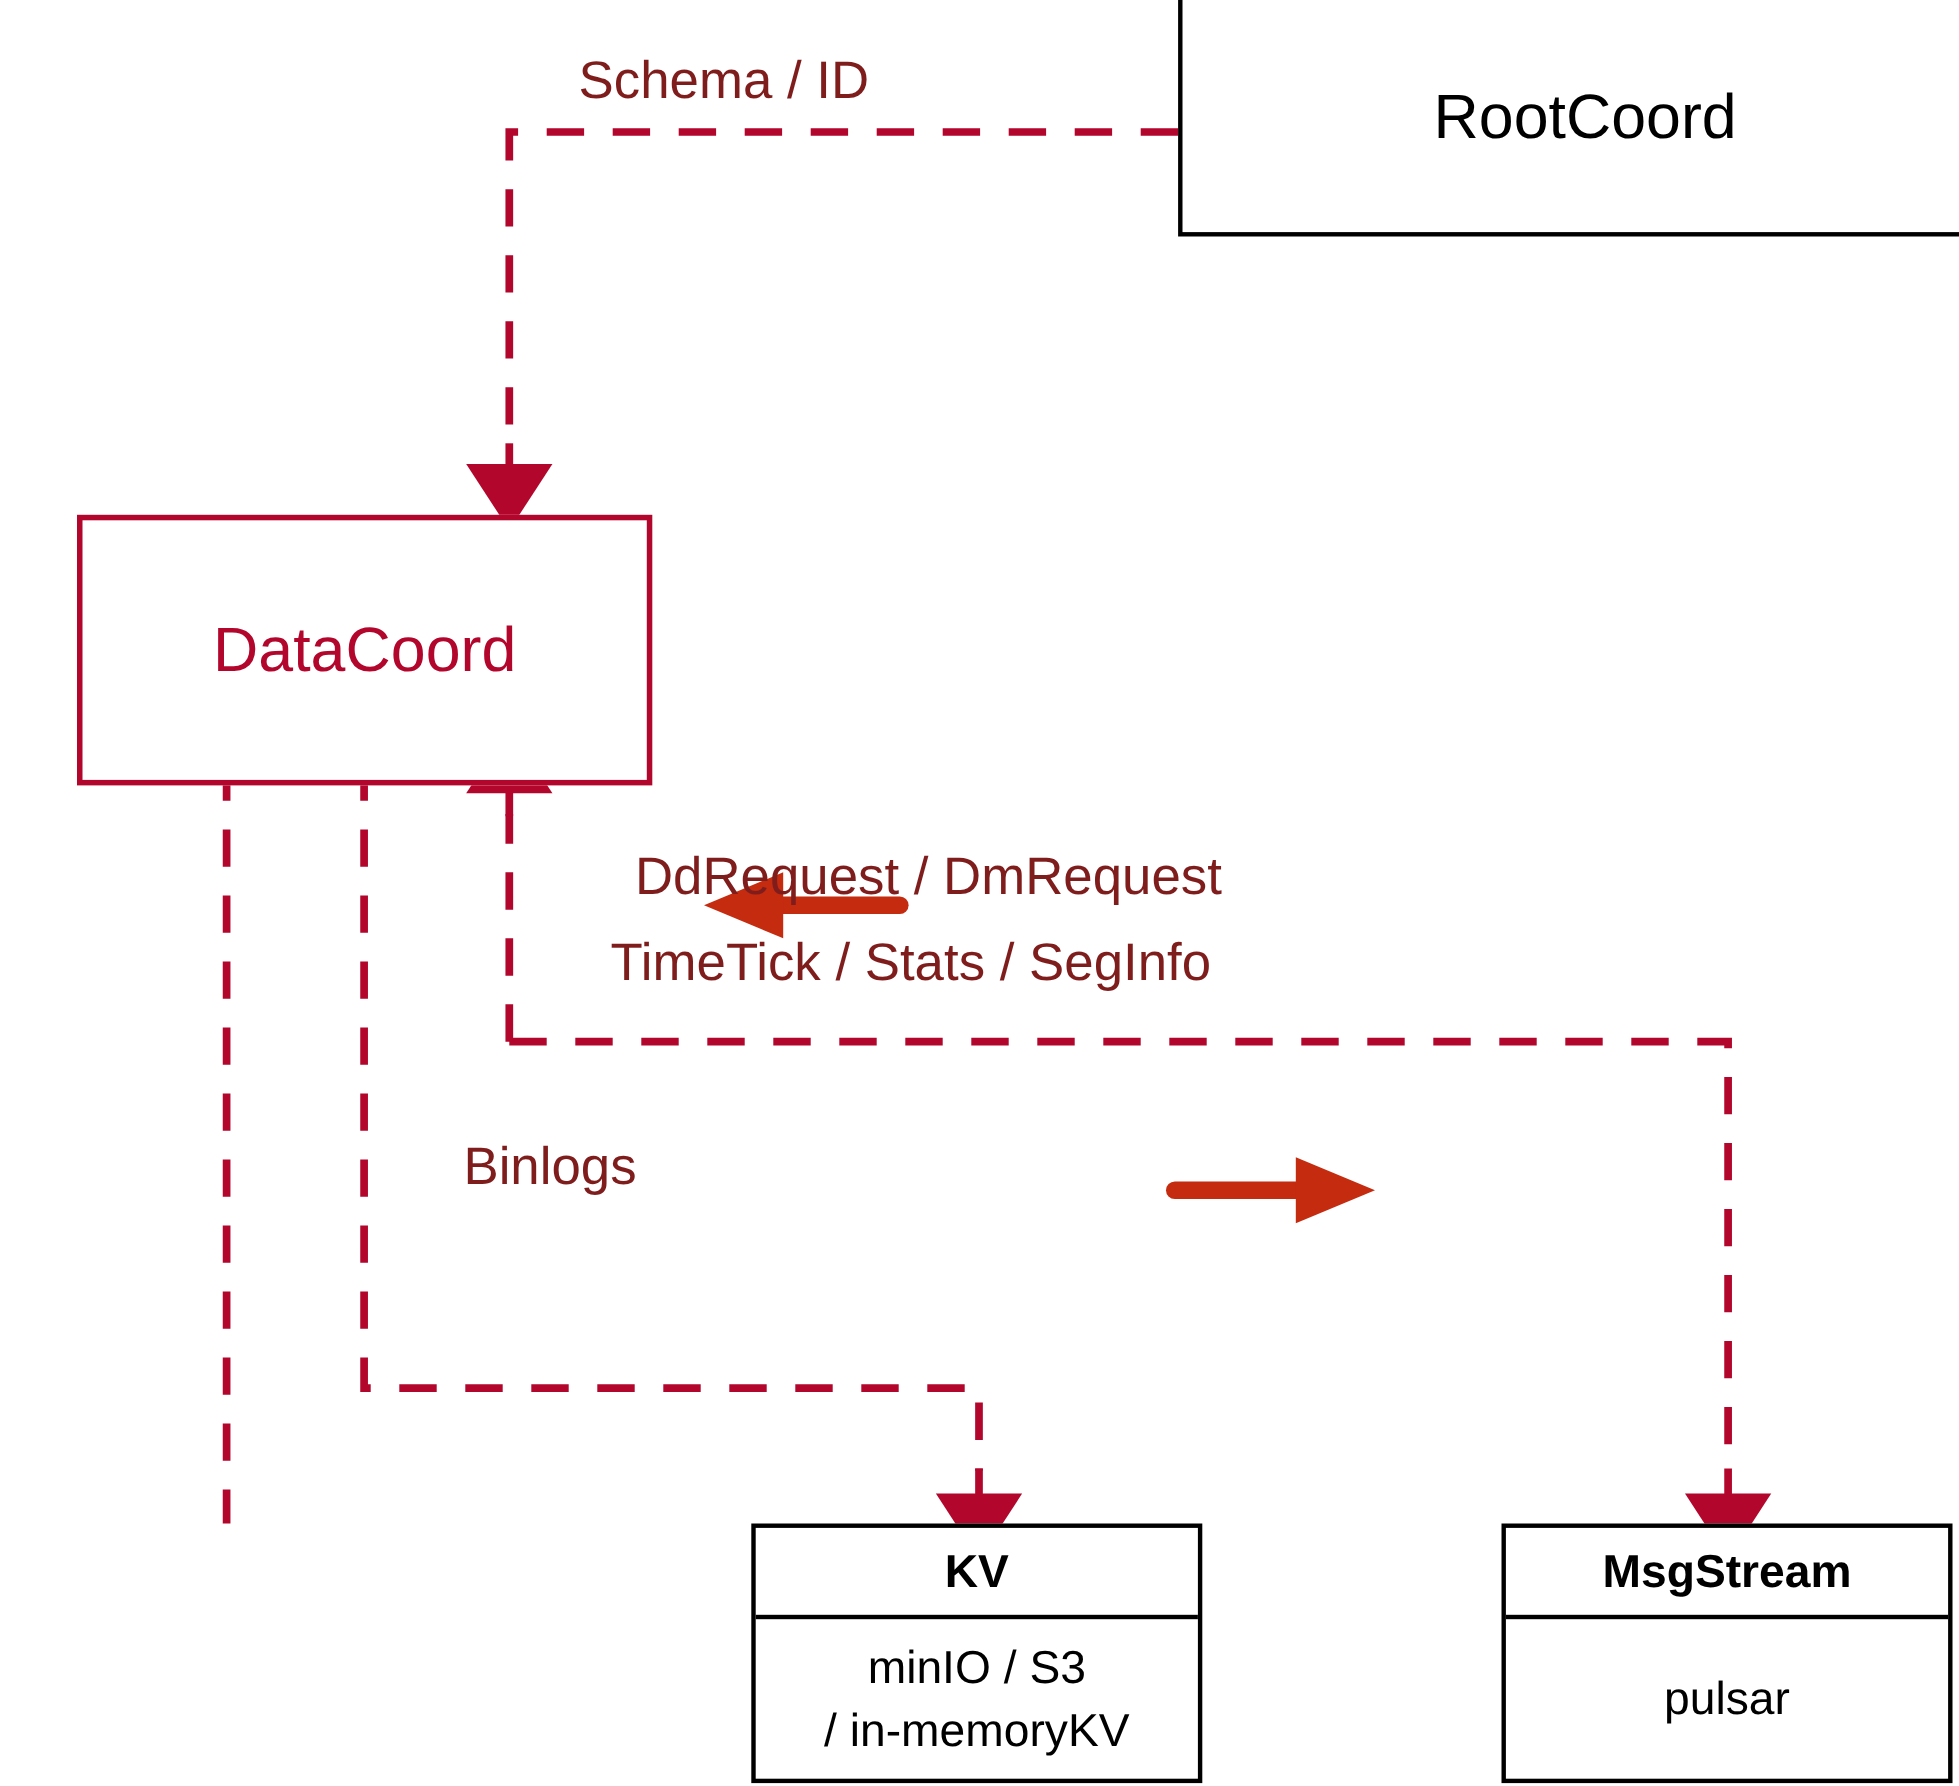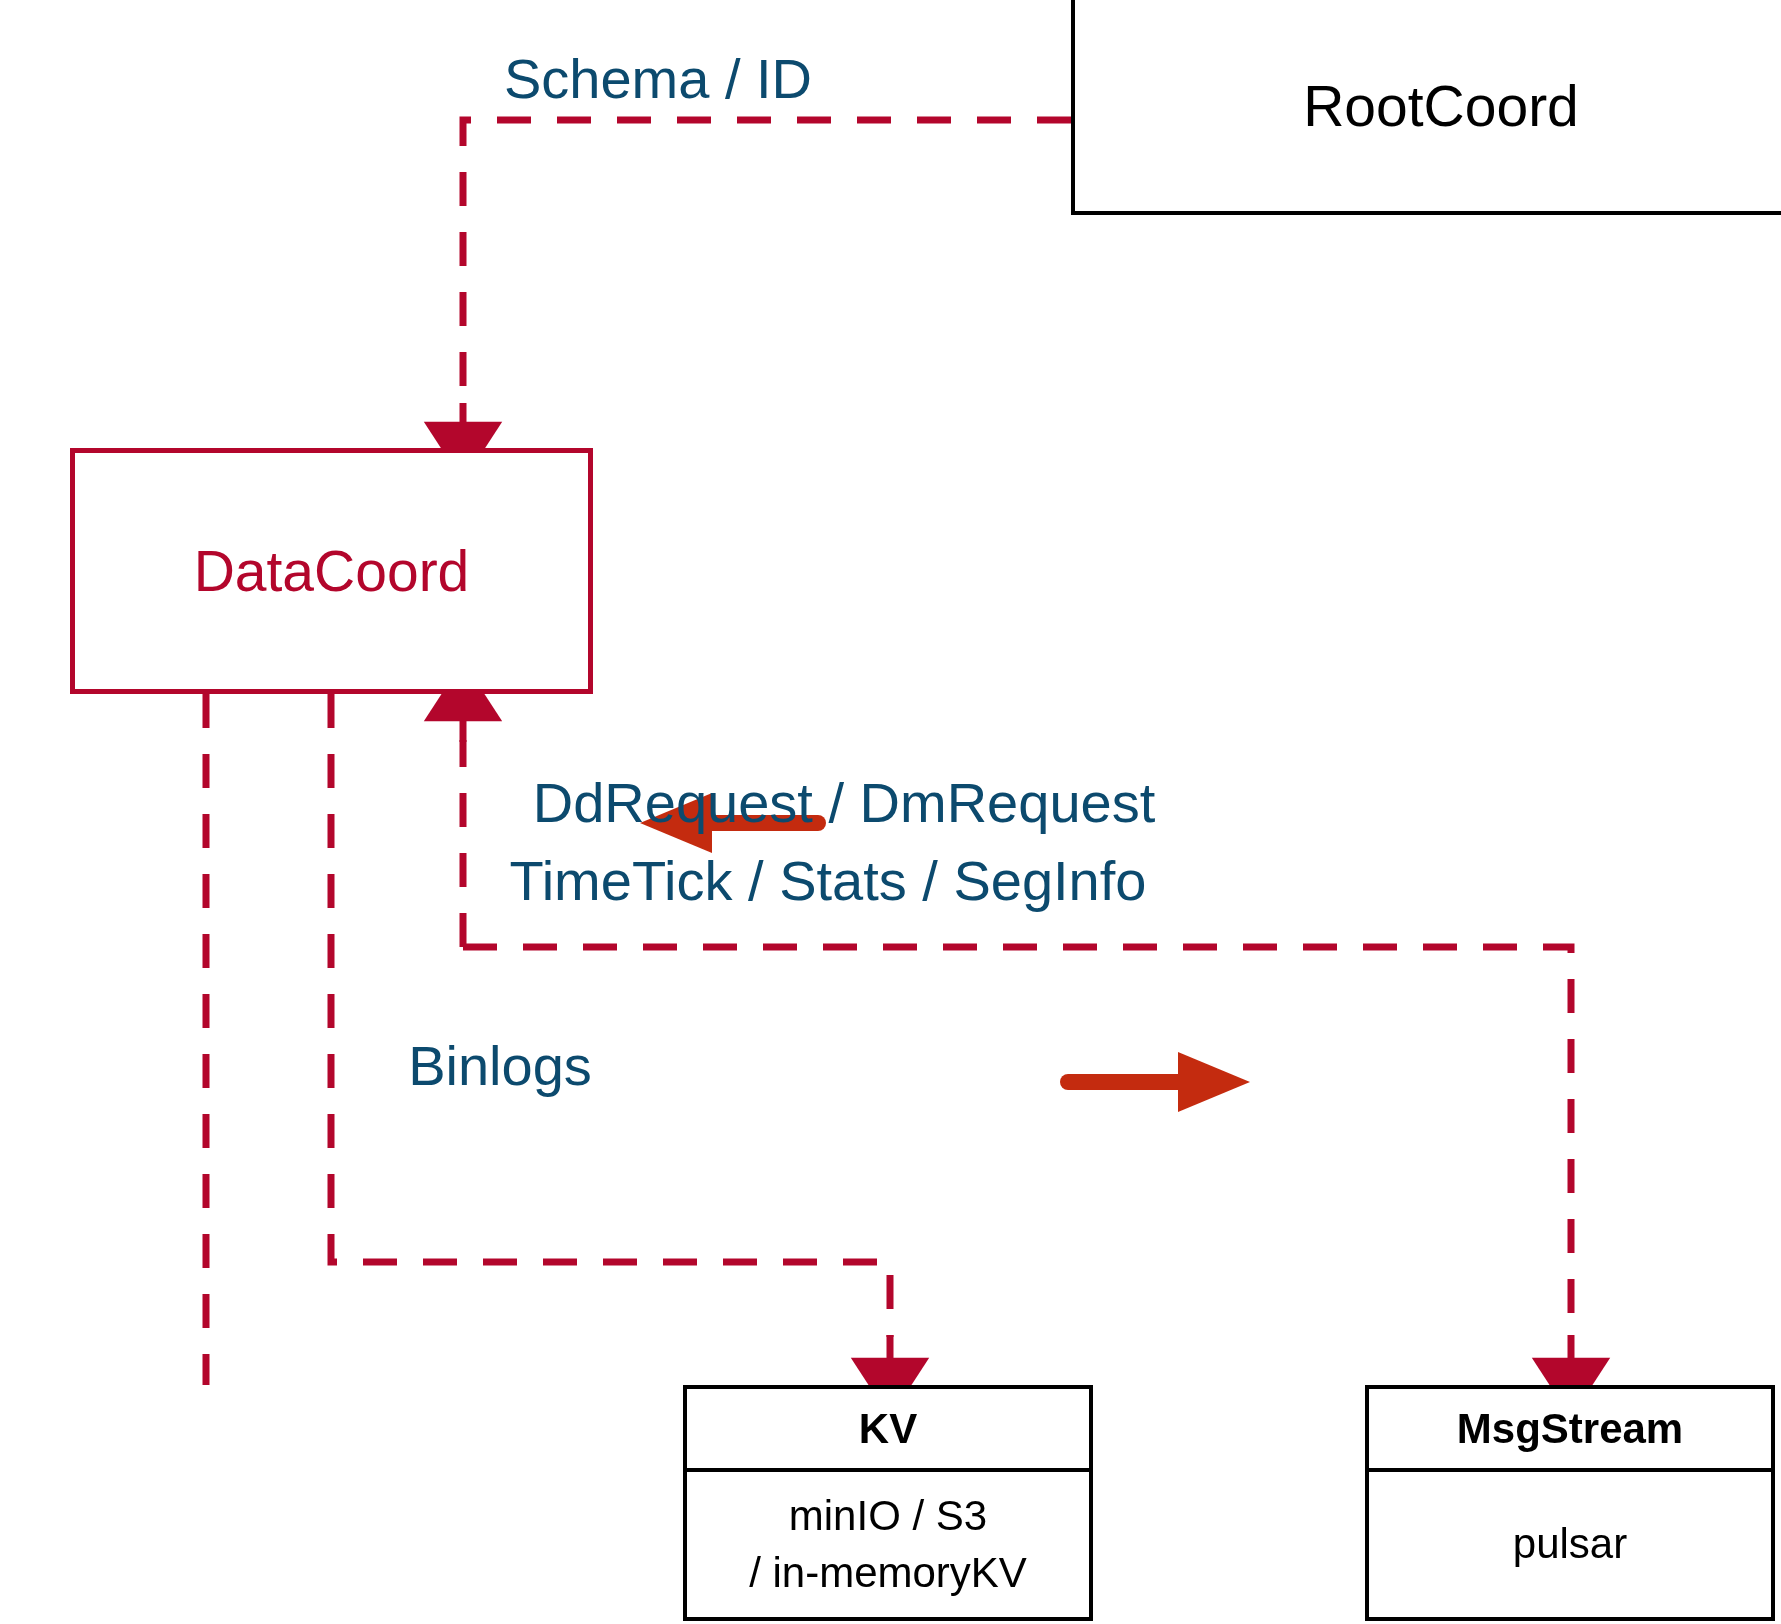--- a/index.html
+++ b/index.html
@@ -72,22 +72,22 @@
     flex-direction: column;
     align-items: center;
     justify-content: center;
     font-size: 42px;
     color: #000000;
     line-height: 1.35;
     text-align: center;
   }
   .edge-label {
     position: absolute;
-    font-size: 56px;
-    color: #0c4a6e;
+    font-size: 48px;
+    color: #7f1d1d;
     white-space: nowrap;
     transform: translateX(-50%);
   }
 </style>
 </head>
 <body>
 
 <div id="diagram-root">
 
   <svg id="diagram-svg" viewBox="0 0 1781 1624">
@@ -130,21 +130,21 @@
     <g>
       <path d="M 1068 1082 L 1190 1082" stroke="#c42b0f" stroke-width="16" stroke-linecap="round" fill="none"></path>
       <path d="M 1250 1082 L 1178 1052 L 1178 1112 Z" fill="#c42b0f"></path>
     </g>
   </svg>
 
   <div class="node-box black" style="left:1071px; top:-4px; width:714px; height:219px;">
     <div class="node-title-plain">RootCoord</div>
   </div>
 
-  <div class="node-box red" style="left:70px; top:448px; width:523px; height:246px;">
+  <div class="node-box red" style="left:70px; top:468px; width:523px; height:246px;">
     <div class="node-title-red">DataCoord</div>
   </div>
 
 
   <div class="node-box black" style="left:683px; top:1385px; width:410px; height:236px;">
     <div class="node-header">KV</div>
     <div class="node-body">
       <span>minIO / S3</span>
       <span>/ in-memoryKV</span>
     </div>

